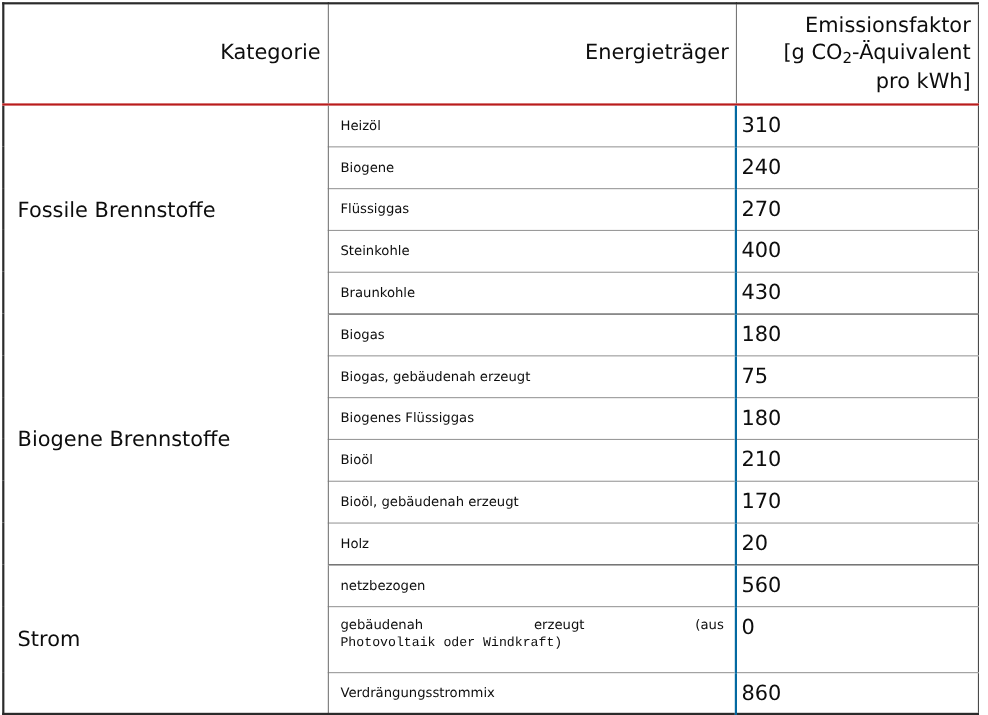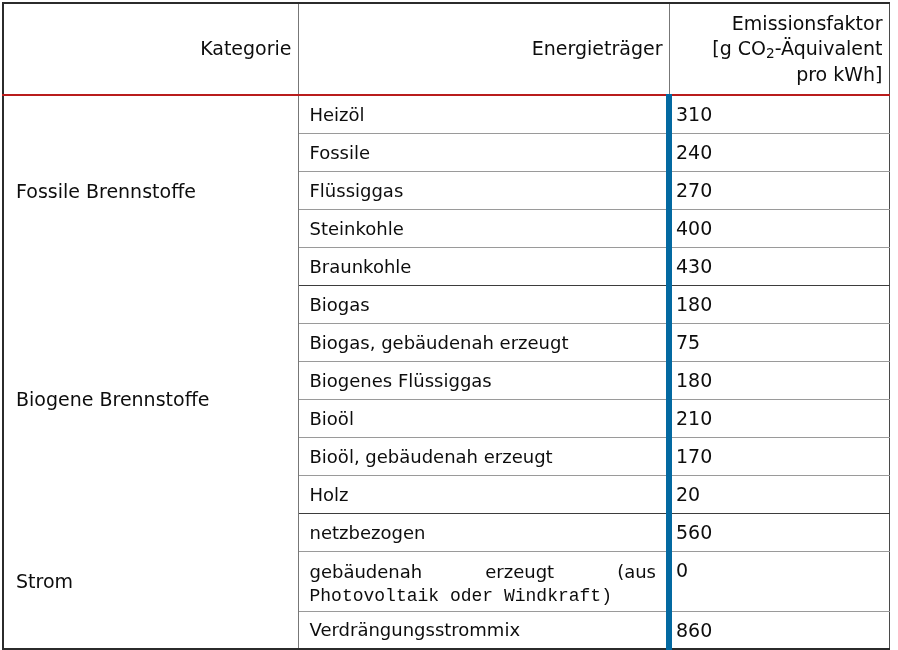--- a/index.html
+++ b/index.html
@@ -65,22 +65,22 @@
     padding: 0 0 0 12px;
     font-size: 19px;
     border-right: 1px solid #777777;
     margin-top: 35px;
   }
 
   td.traeger-cell {
     vertical-align: middle;
     text-align: left;
     padding: 0 10px 0 11px;
-    font-size: 18px;
-    border-right: 6px solid #0369a1;
+    font-size: 12px;
+    border-right: 2px solid #0369a1;
     border-bottom: 1px solid #9a9a9a;
   }
   td.traeger-cell.justify {
     text-align: justify;
     text-align-last: left;
     vertical-align: top;
     padding-top: 8px;
     line-height: 1.35;
   }
   td.traeger-cell.justify .jline {
@@ -145,21 +145,21 @@
           <span class="hdr-line">pro kWh]</span>
         </td>
       </tr>
 
       <tr class="r-h">
         <td class="cat-cell" rowspan="5">Fossile Brennstoffe</td>
         <td class="traeger-cell">Heizöl</td>
         <td class="value-cell">310</td>
       </tr>
       <tr class="r-h">
-        <td class="traeger-cell">Fossile</td>
+        <td class="traeger-cell">Biogene</td>
         <td class="value-cell">240</td>
       </tr>
       <tr class="r-h">
         <td class="traeger-cell">Flüssiggas</td>
         <td class="value-cell">270</td>
       </tr>
       <tr class="r-h">
         <td class="traeger-cell">Steinkohle</td>
         <td class="value-cell">400</td>
       </tr>

